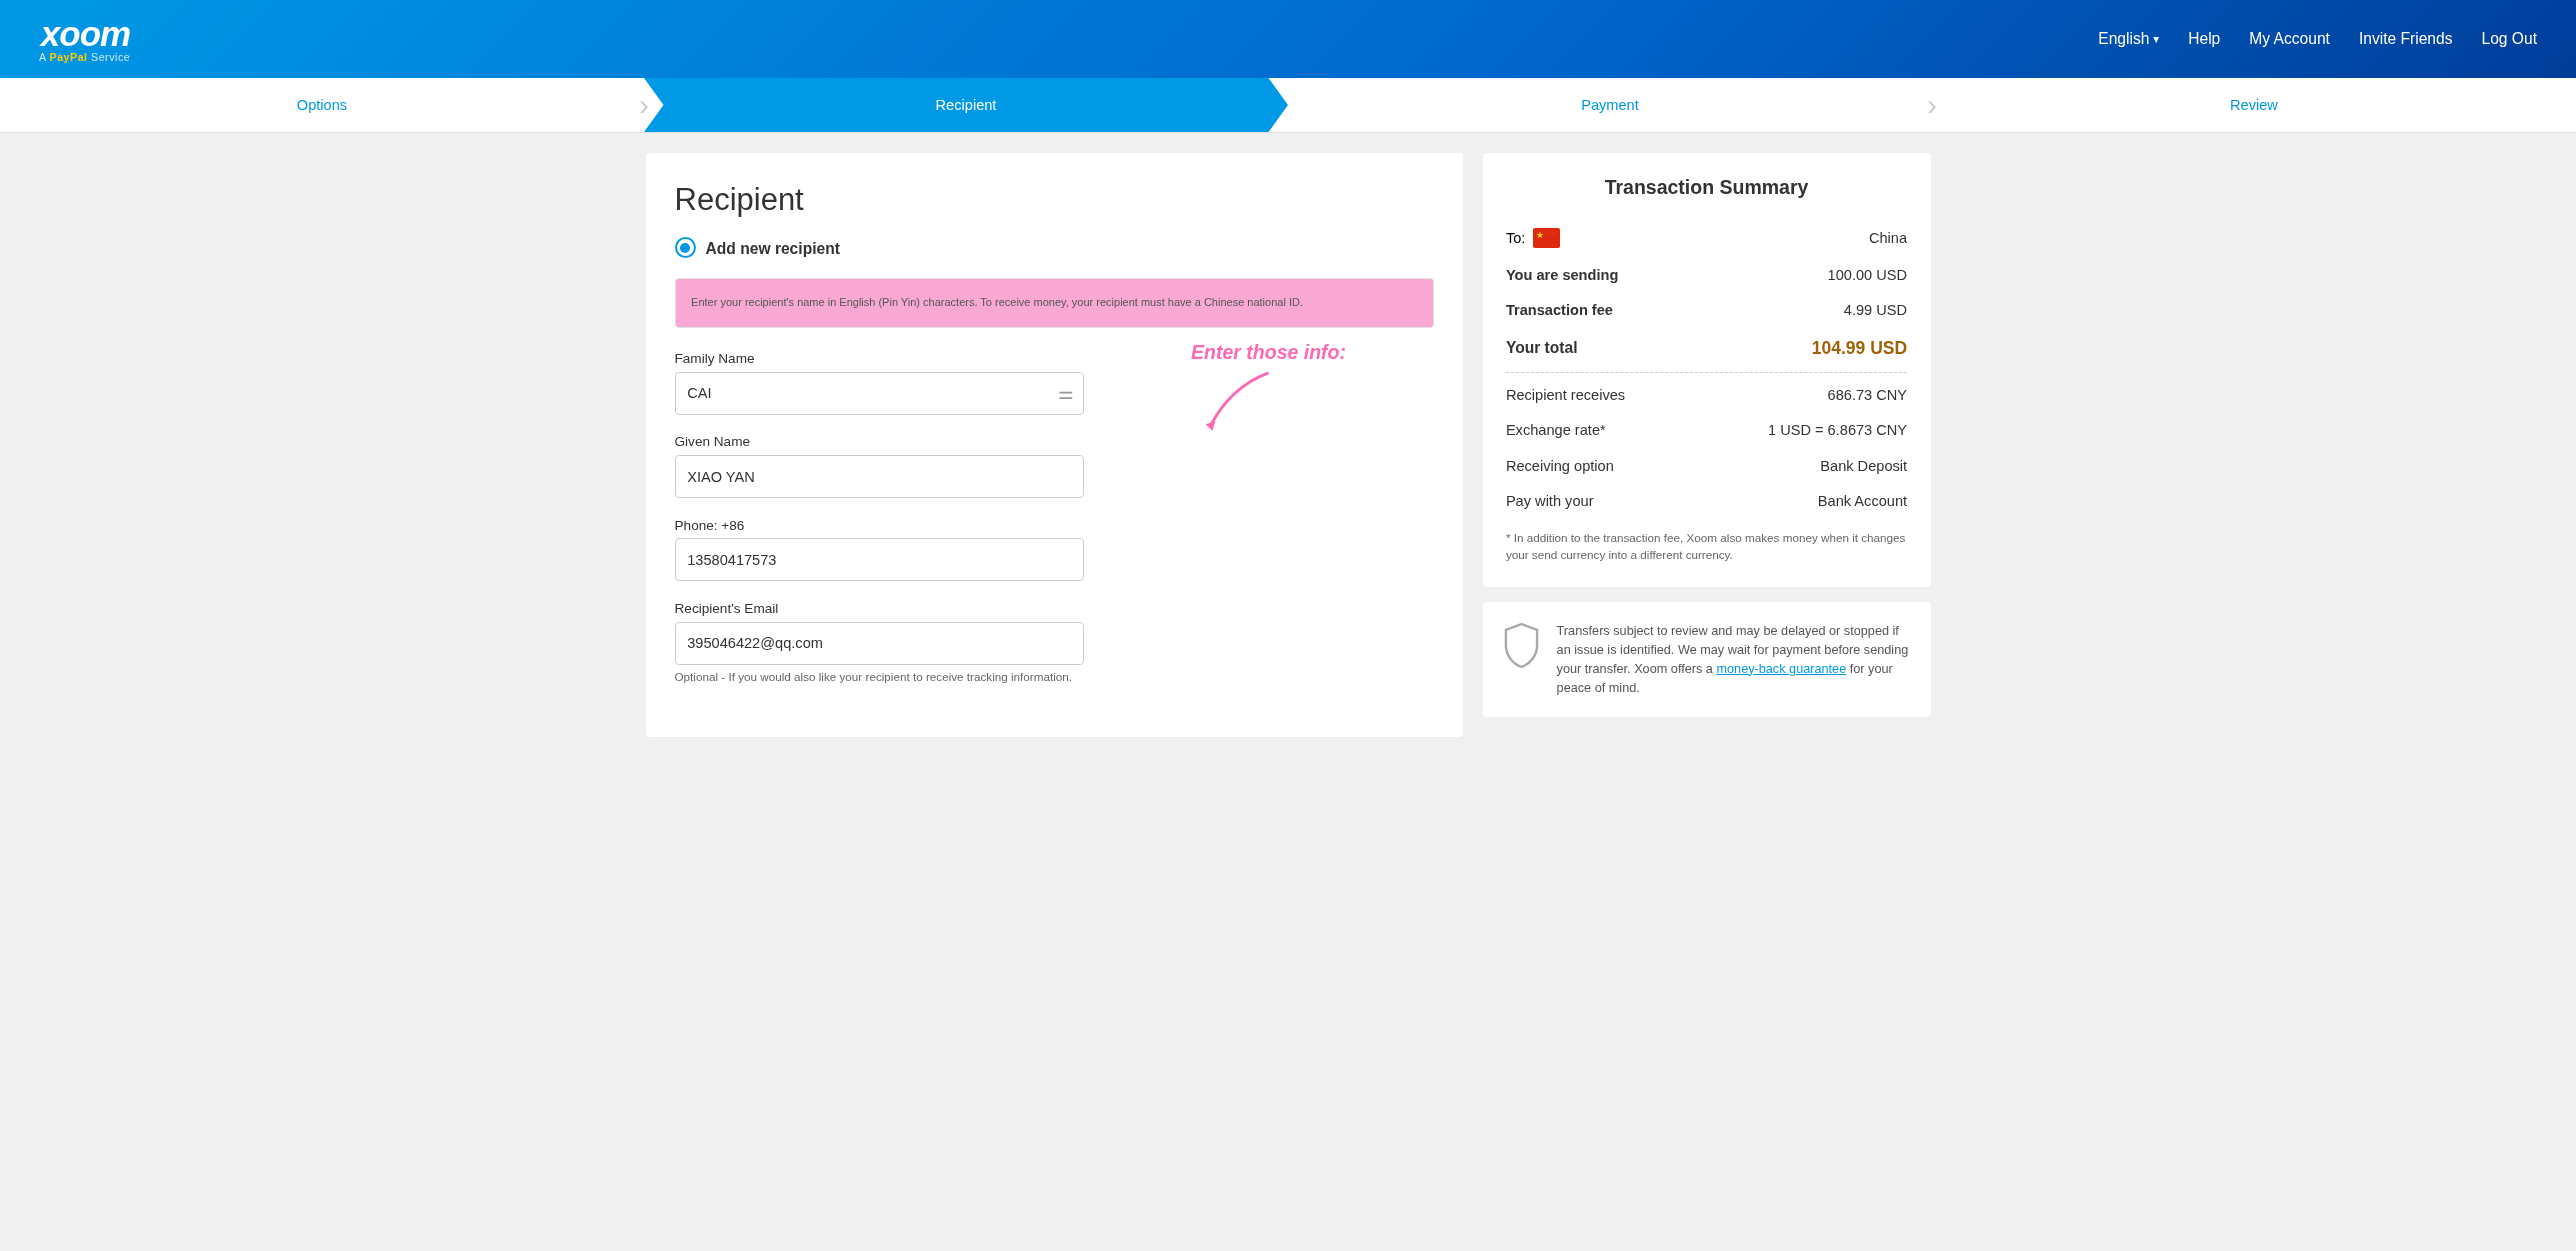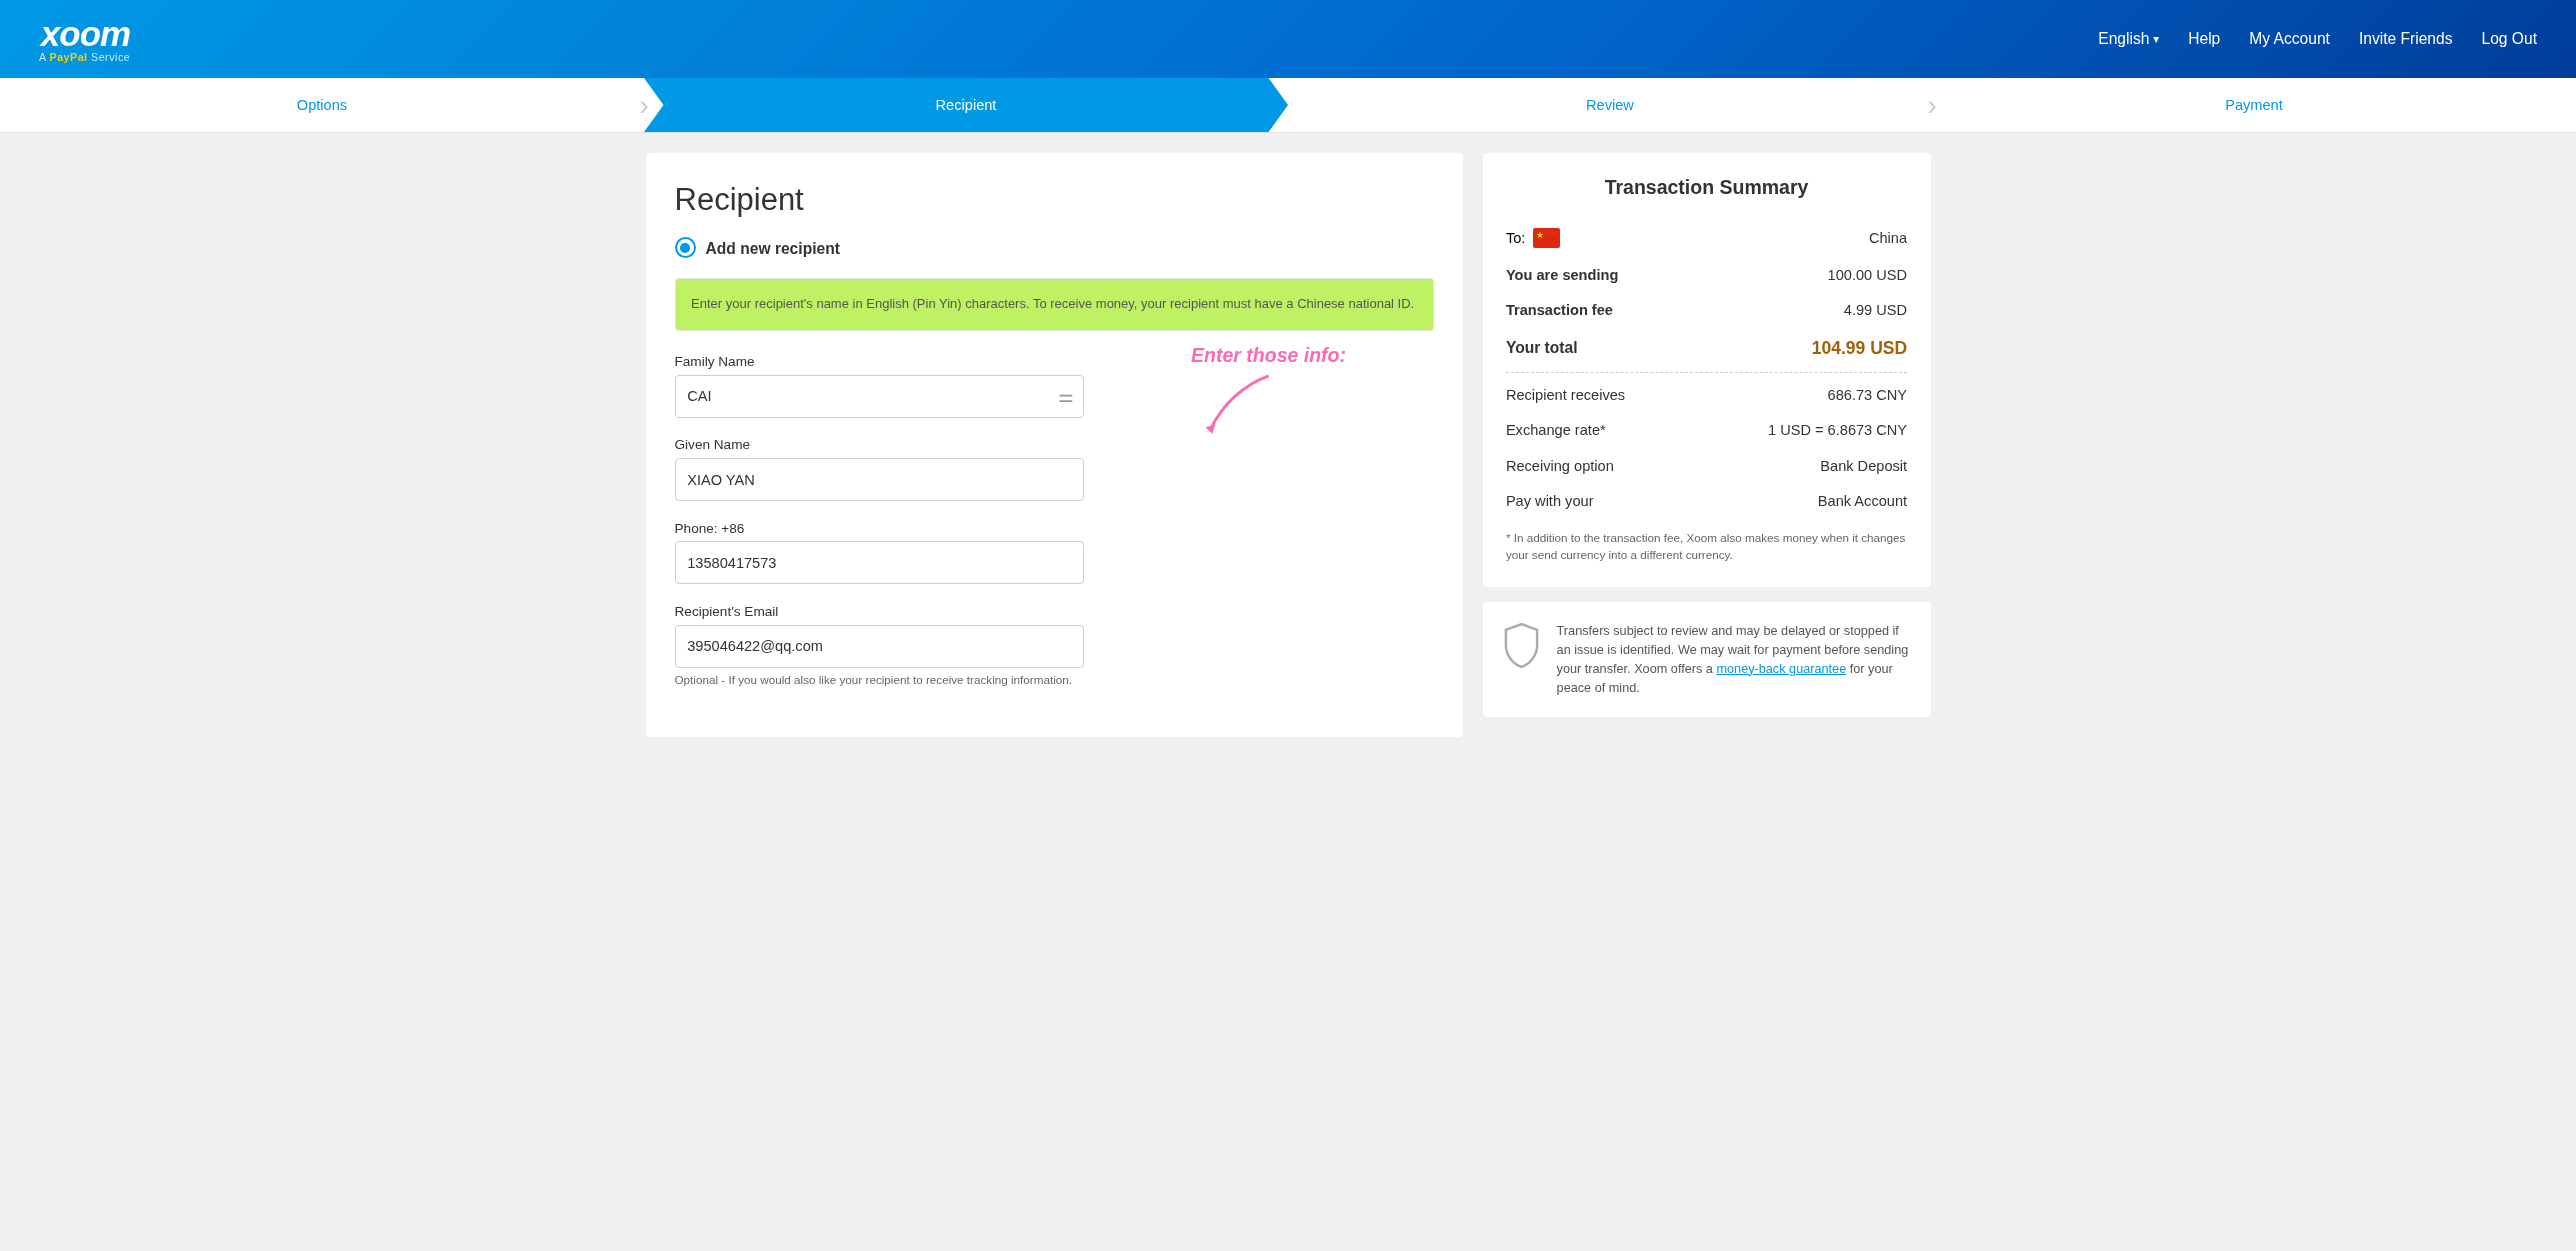--- a/index.html
+++ b/index.html
@@ -144,25 +144,25 @@
       height: 9.7px;
       border-radius: 50%;
       background: #0099e6;
     }
     .add-recipient-label {
       font-size: 15.6px;
       font-weight: bold;
       color: #333;
     }
     .info-box {
-      background: #bef264;
+      background: #f9a8d4;
       border: 1px solid #e0e0e0;
       border-radius: 3.9px;
       padding: 15.6px;
-      font-size: 13px;
+      font-size: 11px;
       color: #555;
       margin-bottom: 23.4px;
       line-height: 1.5;
     }
     .form-group {
       margin-bottom: 19.5px;
     }
     .form-label {
       font-size: 13.6px;
       color: #333;
@@ -337,24 +337,24 @@
 </header>
 
 <div class="progress-bar">
   <div class="progress-step inactive">
     <span>Options</span>
   </div>
   <div class="progress-step active">
     <span>Recipient</span>
   </div>
   <div class="progress-step inactive">
+    <span>Payment</span>
+  </div>
+  <div class="progress-step inactive">
     <span>Review</span>
-  </div>
-  <div class="progress-step inactive">
-    <span>Payment</span>
   </div>
 </div>
 
 <div class="main-content">
 
   <div class="left-panel">
     <h1 class="recipient-title">Recipient</h1>
 
     <div class="add-recipient-row">
       <div class="radio-circle">

